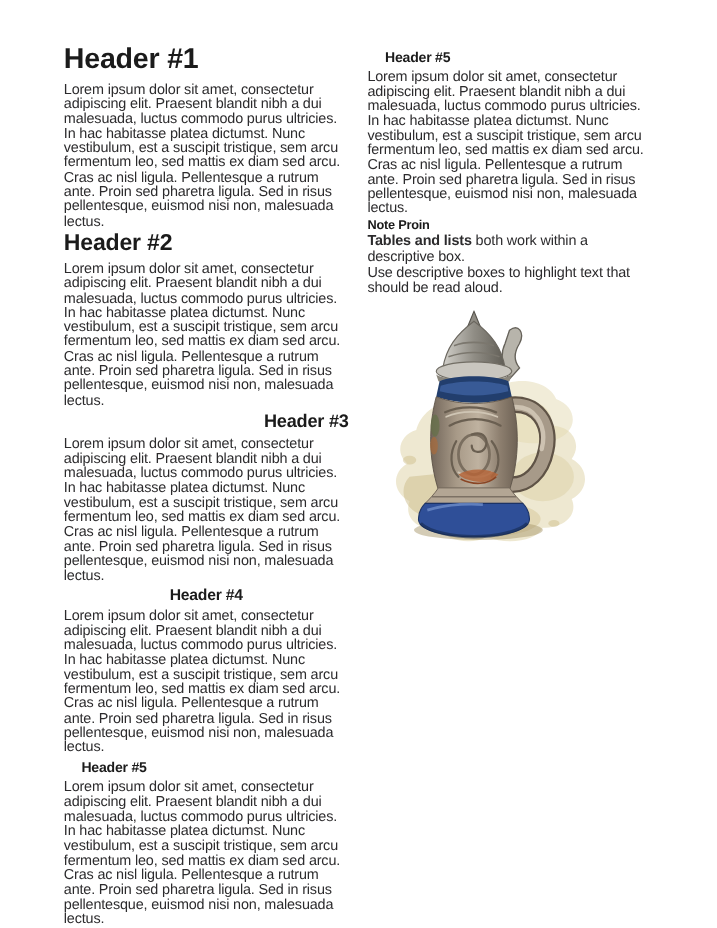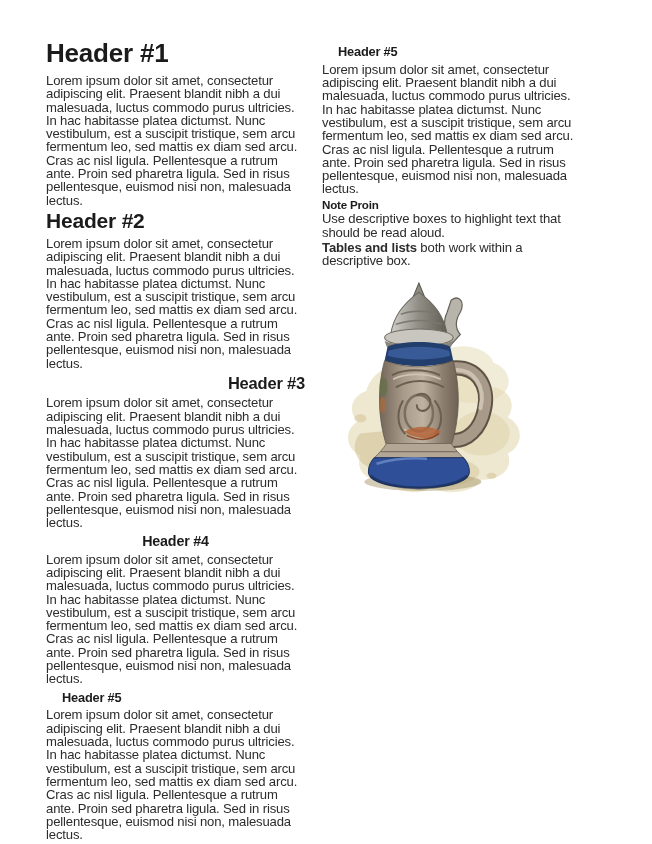--- a/index.html
+++ b/index.html
@@ -3,21 +3,21 @@
 <meta charset="utf-8">
 <style>
   html, body { margin:0; padding:0; }
   body {
     width:652px; height:844px; background:#ffffff; overflow:hidden;
     font-family:"Liberation Sans", sans-serif; color:#2c2b2d;
     -webkit-font-smoothing:antialiased;
   }
   .page {
     box-sizing:border-box; width:652px; height:844px;
-    padding:40px 0 0 46px; display:flex; gap:17px;
+    padding:40px 0 0 58px; display:flex; gap:17px;
   }
   .col { width:259px; flex:0 0 259px; }
   p {
     margin:0 0 2px 0; font-size:13.1px; line-height:13.3px;
     letter-spacing:-0.15px; color:#2c2b2d;
   }
   h1,h2,h3,h4,h5,.h6 { color:#1b1b1b; font-weight:700; line-height:1.0; letter-spacing:-0.2px; }
   h1 { font-size:26px;  margin:0 0 8px 0; }
   h2 { font-size:21px;  margin:3px 0 6px 0; }
   h3 { font-size:16.5px; margin:5px 0 5px 0;text-align:right; }
@@ -45,23 +45,23 @@
     <h5>Header #5</h5>
     <p>Lorem ipsum dolor sit amet, consectetur adipiscing elit. Praesent blandit nibh a dui malesuada, luctus commodo purus ultricies. In hac habitasse platea dictumst. Nunc vestibulum, est a suscipit tristique, sem arcu fermentum leo, sed mattis ex diam sed arcu. Cras ac nisl ligula. Pellentesque a rutrum ante. Proin sed pharetra ligula. Sed in risus pellentesque, euismod nisi non, malesuada lectus.</p>
   </div>
 
   <div class="col">
     <h5>Header #5</h5>
     <p>Lorem ipsum dolor sit amet, consectetur adipiscing elit. Praesent blandit nibh a dui malesuada, luctus commodo purus ultricies. In hac habitasse platea dictumst. Nunc vestibulum, est a suscipit tristique, sem arcu fermentum leo, sed mattis ex diam sed arcu. Cras ac nisl ligula. Pellentesque a rutrum ante. Proin sed pharetra ligula. Sed in risus pellentesque, euismod nisi non, malesuada lectus.</p>
 
     <div class="h6">Note Proin</div>
 
+    <p><span class="bold-run">Tables and lists</span><span> both work within a descriptive box.</span></p>
+
     <p>Use descriptive boxes to highlight text that should be read aloud.</p>
-
-    <p><span class="bold-run">Tables and lists</span><span> both work within a descriptive box.</span></p>
 
     <div class="stein-figure">
       <svg width="202" height="214" viewBox="0 0 200 212" aria-hidden="true">
         <defs>
           <linearGradient id="bodyGrad" x1="0" y1="0" x2="1" y2="0">
             <stop offset="0" stop-color="#72665a"></stop>
             <stop offset="0.3" stop-color="#a89a88"></stop>
             <stop offset="0.55" stop-color="#bfb2a0"></stop>
             <stop offset="0.8" stop-color="#8d7f6f"></stop>
             <stop offset="1" stop-color="#6e6255"></stop>

